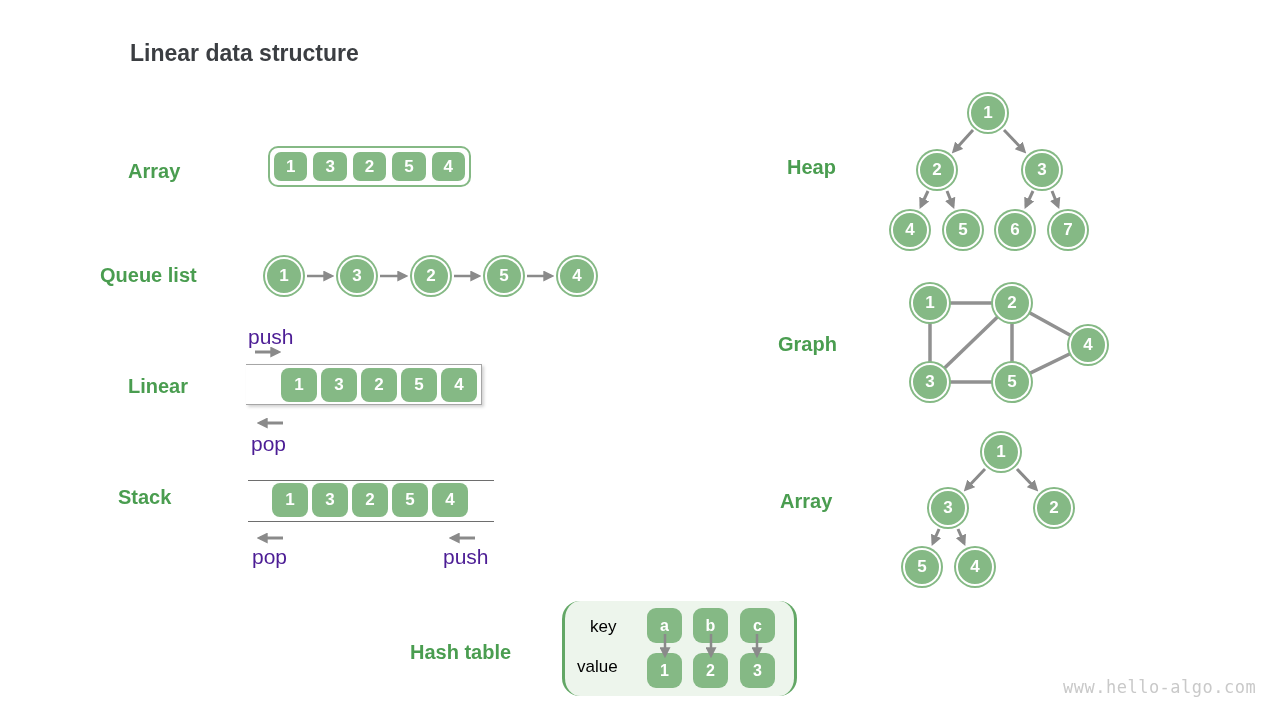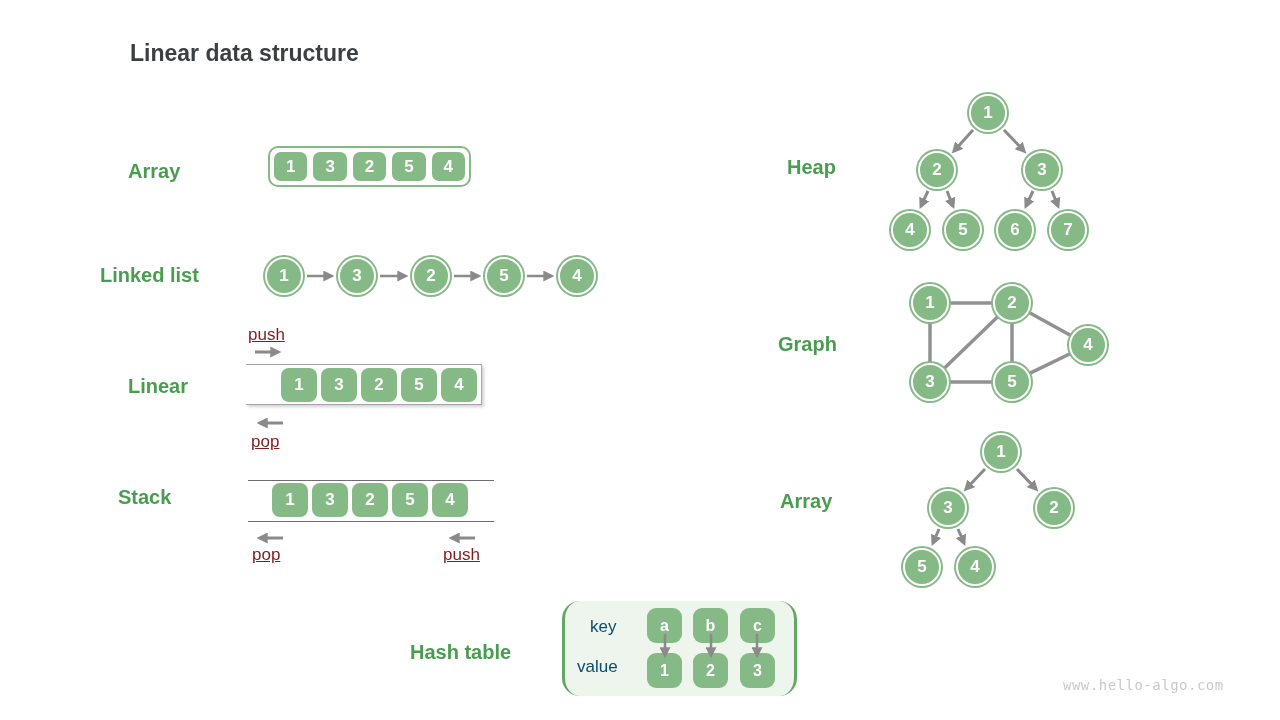--- a/index.html
+++ b/index.html
@@ -1,42 +1,42 @@
 <!DOCTYPE html>
 <html><head>
 <meta charset="utf-8">
 <style>
   html,body{margin:0;padding:0;background:#fff;}
   .canvas{position:relative;width:1280px;height:720px;background:#ffffff;overflow:hidden;
           font-family:"Liberation Sans",sans-serif;}
   .title{position:absolute;font-size:23px;font-weight:700;color:#3b3e42;white-space:nowrap;}
   .sec-label{position:absolute;font-size:20px;font-weight:700;color:#4a9d50;white-space:nowrap;}
-  .op-label{position:absolute;font-size:17px;color:#7f1d1d;white-space:nowrap;text-decoration:underline;}
+  .op-label{position:absolute;font-size:21px;color:#4c1d95;white-space:nowrap;}
   .circle{position:absolute;width:34px;height:34px;background:#85b985;border:2px solid #fff;
           box-shadow:0 0 0 2px #85b985;border-radius:50%;color:#fff;font-weight:700;font-size:17px;
           display:flex;align-items:center;justify-content:center;}
   .cell{background:#85b985;border-radius:8px;color:#fff;font-weight:700;font-size:17px;
         display:flex;align-items:center;justify-content:center;}
   .array-box{position:absolute;left:268px;top:146px;width:203px;height:41px;border:2px solid #85b985;
              border-radius:10px;background:#fff;display:flex;gap:2px;padding:2px;box-sizing:border-box;}
   .array-box .cell{flex:1;border:2px solid #fff;border-radius:9px;}
   .stack-box{position:absolute;left:246px;top:364px;width:236px;height:41px;border:1px solid #a6a6a6;
              border-left:none;background:#fff;box-shadow:2px 2px 3px rgba(0,0,0,0.18);
              display:flex;justify-content:flex-end;align-items:center;gap:4px;padding-right:4px;
              box-sizing:border-box;}
   .stack-box .cell,.queue-row .cell{width:36px;height:34px;flex:0 0 auto;}
   .queue-line{position:absolute;left:248px;width:246px;height:0;border-top:1.5px solid #6e6e6e;}
   .queue-row{position:absolute;left:272px;top:483px;display:flex;gap:4px;}
   .hash-box{position:absolute;left:562px;top:601px;width:235px;height:95px;background:#edf5ec;
             border-left:3px solid #63a766;border-right:3px solid #63a766;border-radius:18px;
             box-sizing:border-box;}
-  .hash-header{position:absolute;font-size:17px;color:#0c4a6e;white-space:nowrap;}
+  .hash-header{position:absolute;font-size:17px;color:#000000;white-space:nowrap;}
   .hash-cell{position:absolute;width:35px;height:35px;border-radius:9px;font-size:16px;}
   .watermark{position:absolute;left:1063px;top:677px;font-family:"DejaVu Sans Mono",monospace;
-             font-size:14px;letter-spacing:0.5px;color:#c9c9c9;white-space:nowrap;}
+             font-size:17px;letter-spacing:0.5px;color:#c9c9c9;white-space:nowrap;}
   svg.layer{position:absolute;left:0;top:0;pointer-events:none;}
 </style>
 </head>
 <body>
 
 <div class="canvas">
 
   <svg class="layer" width="1280" height="720">
     <g stroke="#919191" stroke-width="3.5">
       <line x1="930" y1="303" x2="1012" y2="303"></line>
@@ -53,21 +53,21 @@
 
   <div class="sec-label" style="left:128px;top:160px">Array</div>
   <div class="array-box">
     <div class="cell">1</div>
     <div class="cell">3</div>
     <div class="cell">2</div>
     <div class="cell">5</div>
     <div class="cell">4</div>
   </div>
 
-  <div class="sec-label" style="left:100px;top:264px">Linked list</div>
+  <div class="sec-label" style="left:100px;top:264px">Queue list</div>
   <div class="circle" style="left:265px;top:257px">1</div>
   <div class="circle" style="left:338px;top:257px">3</div>
   <div class="circle" style="left:412px;top:257px">2</div>
   <div class="circle" style="left:485px;top:257px">5</div>
   <div class="circle" style="left:558px;top:257px">4</div>
 
   <div class="op-label" style="left:248px;top:325px">push</div>
   <div class="sec-label" style="left:128px;top:375px">Linear</div>
   <div class="stack-box">
     <div class="cell">1</div>

